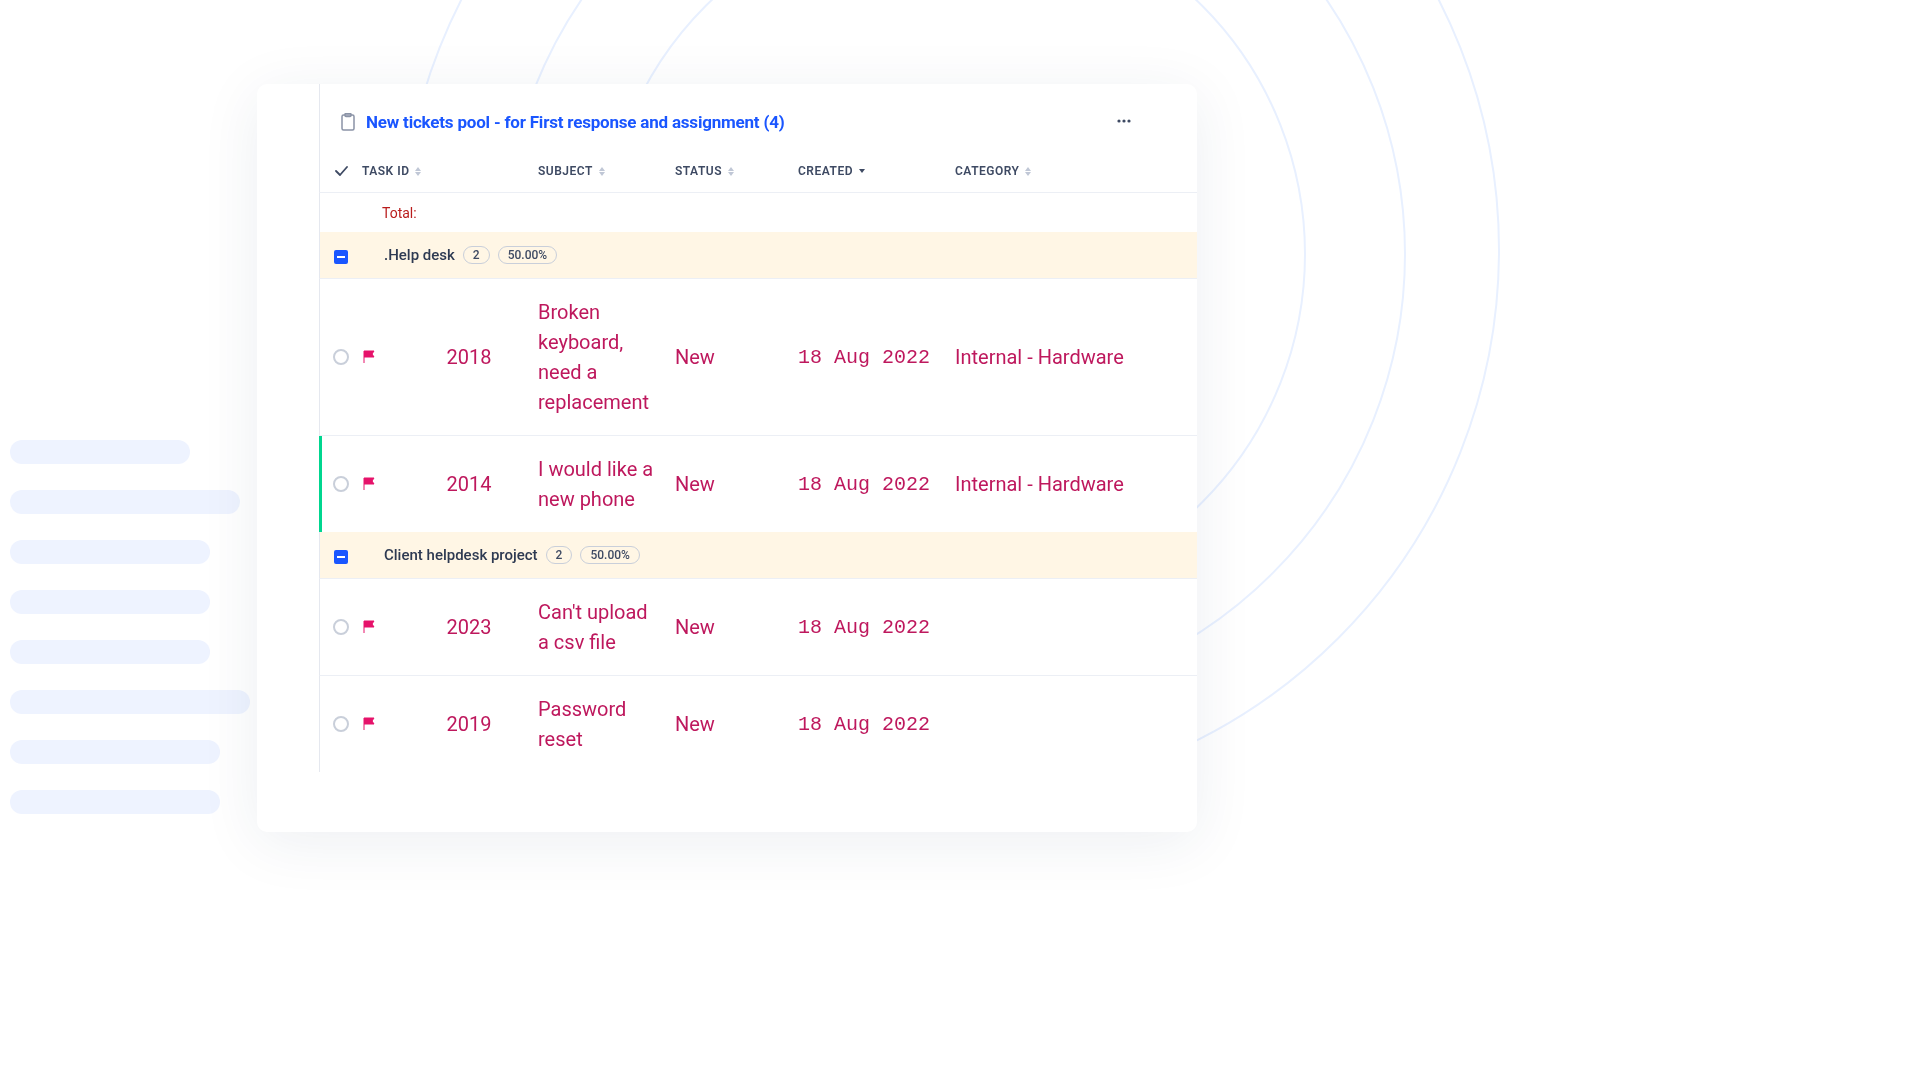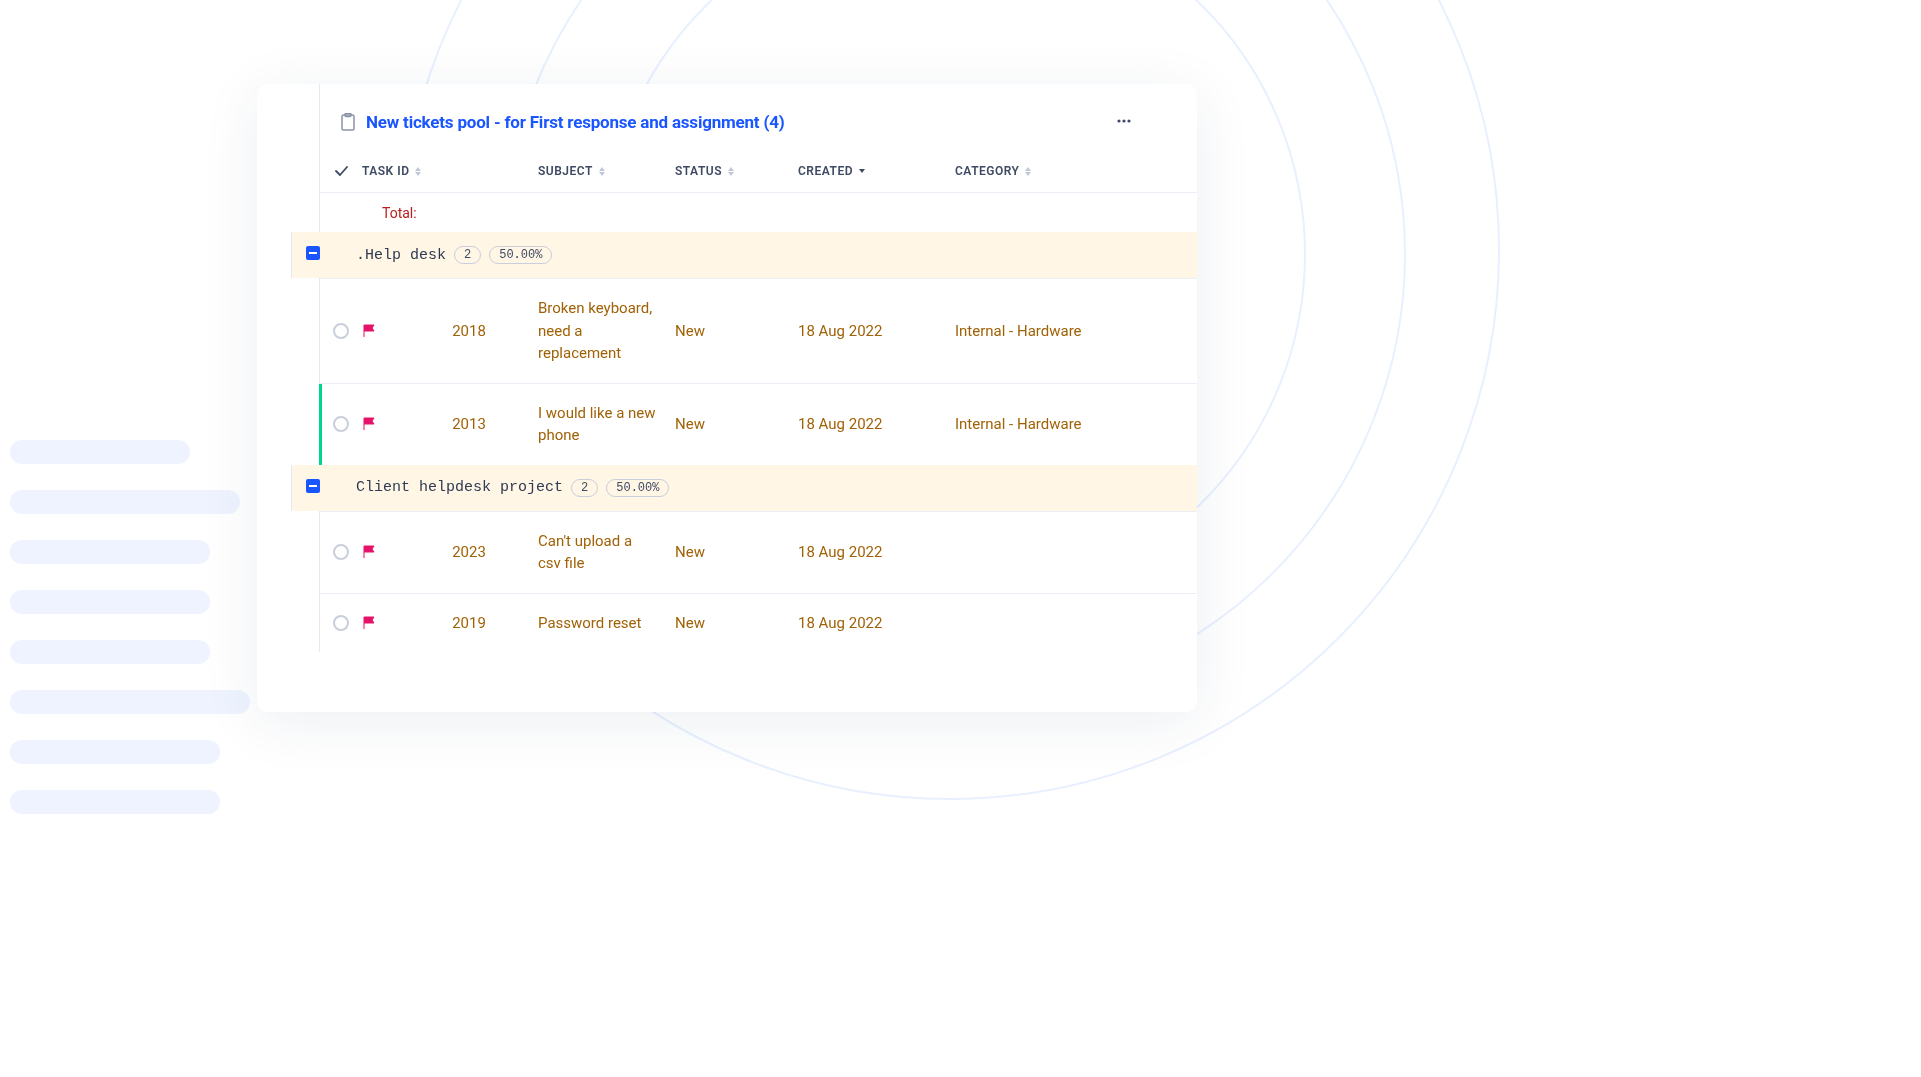--- a/index.html
+++ b/index.html
@@ -163,26 +163,25 @@
   border-left: 1px solid #e5e8ef;
 }
 .total-label {
   font-size: 14px;
   color: #b91c1c;
   padding-left: 62px;
 }
 
 .group-row {
   display: flex;
-  align-items: flex-start;
+  align-items: flex-end;
   background: #fff6e5;
   padding: 14px 0 14px 0;
-  margin-left: 34px;
+  margin-left: 62px;
   border-left: 1px solid #e5e8ef;
-  font-family: Liberation Mono, monospace;
 }
 .collapse-btn {
   width: 42px;
   display: flex;
   justify-content: center;
 }
 .collapse-box {
   width: 14px; height: 14px;
   background: #1a56ff;
   border-radius: 2px;
@@ -242,27 +241,27 @@
   cursor: pointer;
 }
 .row-flag { width: 24px; display:flex; align-items:center; }
 .flag-icon {
   width: 14px; height: 14px;
   display: inline-flex;
 }
 .flag-icon svg { width: 100%; height: 100%; }
 
 .cell {
-  font-size: 15px;
-  color: #a16207;
+  font-size: 20px;
+  color: #be185d;
 }
 .cell-task { width: 152px; padding-left: 14px; text-align: center; }
 .cell-subject { width: 137px; padding-right: 18px; line-height: 1.5; }
 .cell-status { width: 123px; }
-.cell-created { width: 157px; }
+.cell-created { width: 157px; font-family: Liberation Mono, monospace; }
 .cell-category { width: 180px; }
 
 </style>
 </head>
 <body>
 
 <div class="bg-circles"></div>
 
 <div class="sidebar-placeholder">
   <div></div>
@@ -376,21 +375,21 @@
     <div class="row-check">
       <span class="radio"></span>
     </div>
     <div class="row-flag">
       <span class="flag-icon">
         <svg viewBox="0 0 14 14">
               <path d="M2 1 L2 13 M2 1 L12 1 L10 4 L12 7 L2 7" fill="#e6126a" stroke="#e6126a" stroke-width="1" stroke-linejoin="round"></path>
             </svg>
       </span>
     </div>
-    <div class="cell cell-task">2013</div>
+    <div class="cell cell-task">2014</div>
     <div class="cell cell-subject">I would like a new phone</div>
     <div class="cell cell-status">New</div>
     <div class="cell cell-created">18 Aug 2022</div>
     <div class="cell cell-category">Internal - Hardware</div>
       </div>
       <div class="group-row">
     <div class="collapse-btn">
       <span class="collapse-box"></span>
     </div>
     <div class="group-name">

